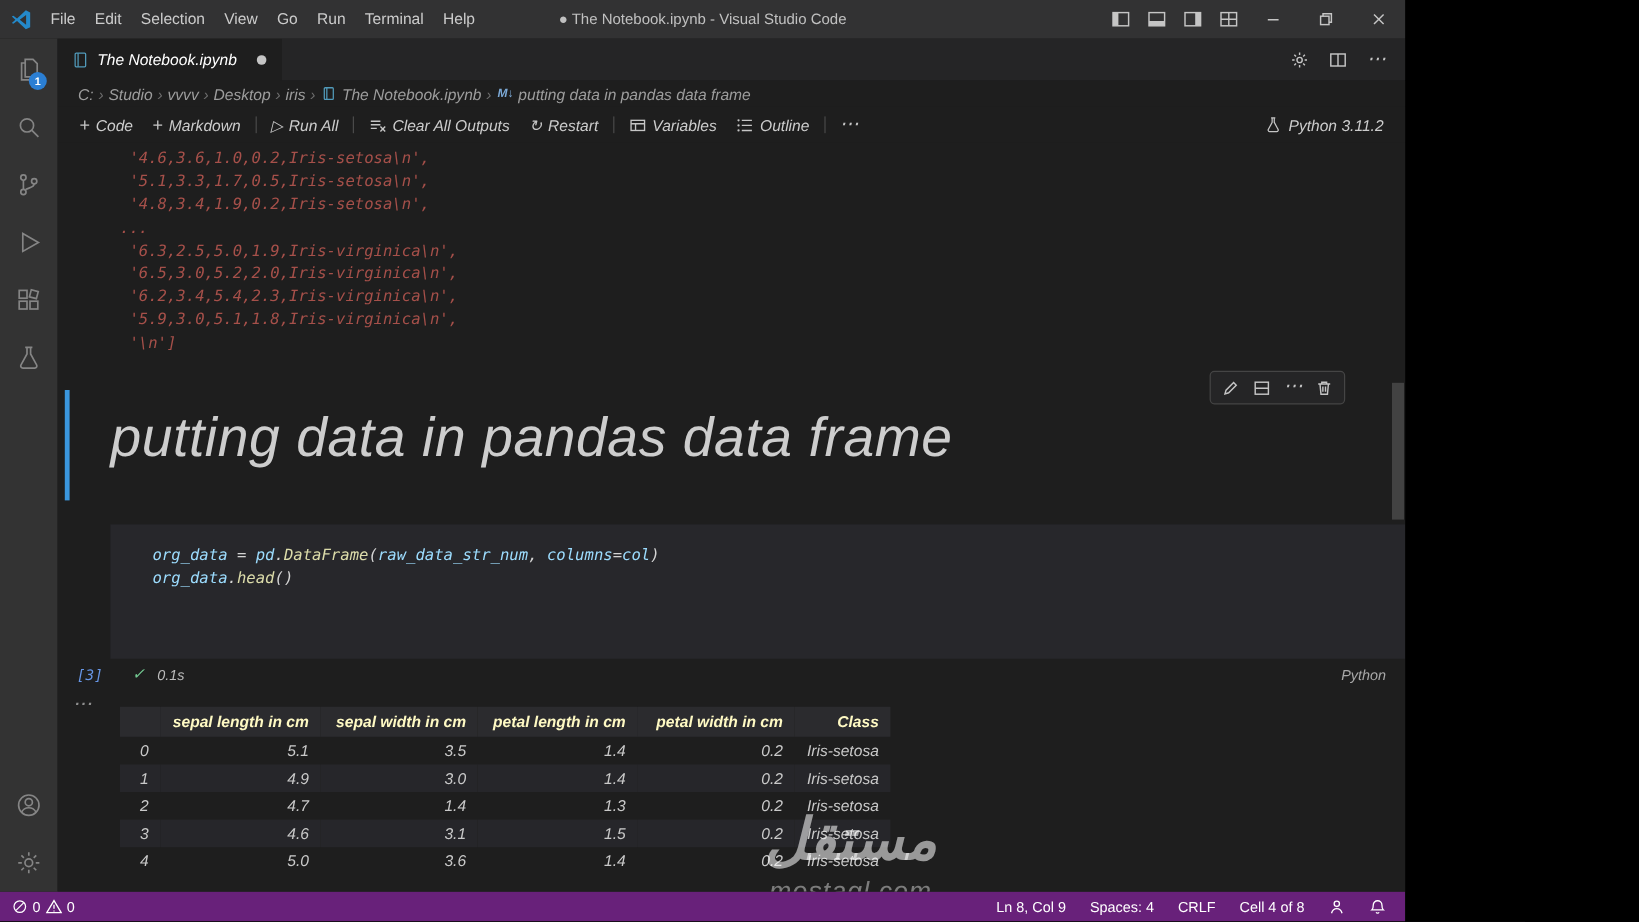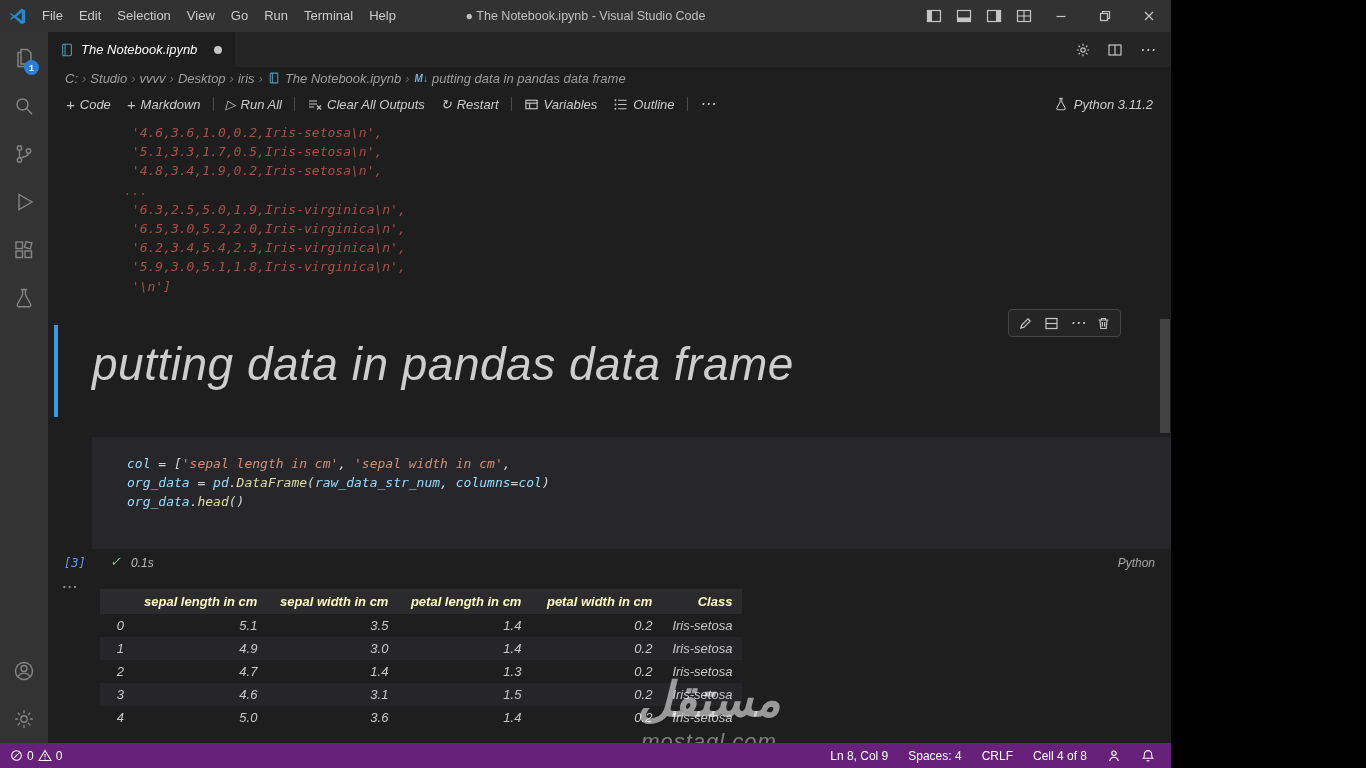--- a/index.html
+++ b/index.html
@@ -48,21 +48,21 @@
   .nbt-btn{display:flex;align-items:center;gap:5px;padding:0 8px;height:100%;cursor:default;}
   .nbt-plus{font-size:15px;line-height:1;color:#c5c5c5;}
   .nbt-glyph{font-size:13px;color:#c5c5c5;line-height:1;}
   .nbt-sep{width:1px;height:14px;background:#4a4a4a;margin:0 4px;}
   .nbt-right{margin-left:auto;display:flex;align-items:center;gap:6px;padding-right:18px;}
 
   
   .nb-body{position:relative;flex:1;background:#1e1e1e;overflow:hidden;}
 
   .output-pre{position:absolute;left:52px;top:4px;font-family:"DejaVu Sans Mono",monospace;font-size:13px;line-height:19.2px;color:#a6504a;}
-  .output-line{white-space:pre;margin-left:24px;}
+  .output-line{white-space:pre;}
 
   .cell-toolbar{position:absolute;top:190px;right:50px;background:#252526;border:1px solid #454545;border-radius:4px;
                 display:flex;align-items:center;gap:3px;padding:3px 5px;z-index:4;}
   .ct-btn{width:23px;height:20px;display:flex;align-items:center;justify-content:center;}
 
   .md-bar{position:absolute;left:6px;top:206px;width:3.5px;height:92px;background:#3a96dd;}
   .md-heading{position:absolute;left:44px;top:218px;font-size:46px;font-weight:300;color:#cdcdcd;letter-spacing:0.5px;white-space:nowrap;}
 
   .code-cell{position:absolute;left:44px;top:318px;width:1261px;height:112px;background:#27272b;box-sizing:border-box;padding:17px 0 0 35px;}
   .code-line{white-space:pre;font-family:"DejaVu Sans Mono",monospace;font-size:13px;line-height:19.2px;}
@@ -364,21 +364,20 @@
             <svg width="15" height="15" viewBox="0 0 15 15">
                 <path class="st" d="M2.5 4h10M5.5 4V2.5h4V4M4 4l.8 8.5h5.4L11 4M6.4 6v4.5M8.6 6v4.5"></path>
               </svg>
           </span>
         </div>
 
         <div class="md-bar"></div>
         <div class="md-heading">putting data in pandas data frame</div>
 
         <div class="code-cell">
-          <div class="code-line"><span class="tk-var">col</span><span class="tk-pun"> = [</span><span class="tk-str">'sepal length in cm'</span><span class="tk-pun">, </span><span class="tk-str">'sepal width in cm'</span><span class="tk-pun">,</span></div>
           <div class="code-line"><span class="tk-var">org_data</span><span class="tk-pun"> = </span><span class="tk-var">pd</span><span class="tk-pun">.</span><span class="tk-fn">DataFrame</span><span class="tk-pun">(</span><span class="tk-var">raw_data_str_num</span><span class="tk-pun">, </span><span class="tk-var">columns</span><span class="tk-pun">=</span><span class="tk-var">col</span><span class="tk-pun">)</span></div>
           <div class="code-line"><span class="tk-var">org_data</span><span class="tk-pun">.</span><span class="tk-fn">head</span><span class="tk-pun">()</span></div>
         </div>
 
         <span class="exec-count">[3]</span>
         <span class="exec-check">✓</span>
         <span class="exec-time">0.1s</span>
         <span class="exec-lang">Python</span>
 
         <span class="gutter-dots">···</span>

